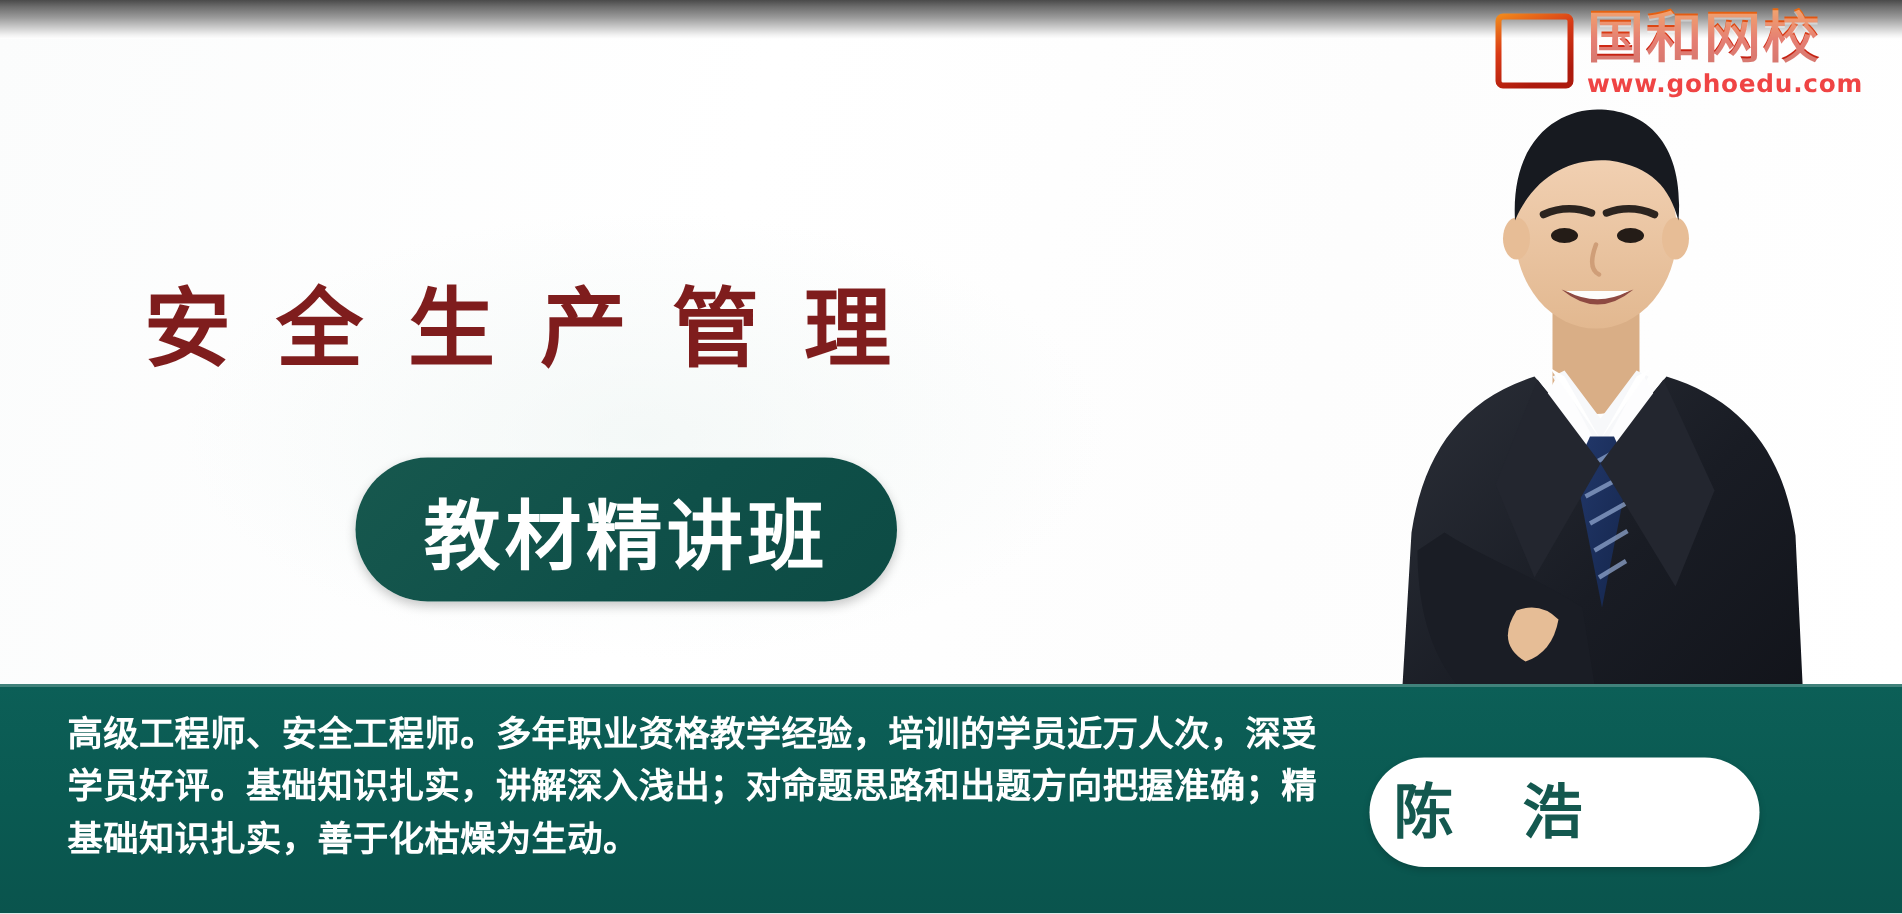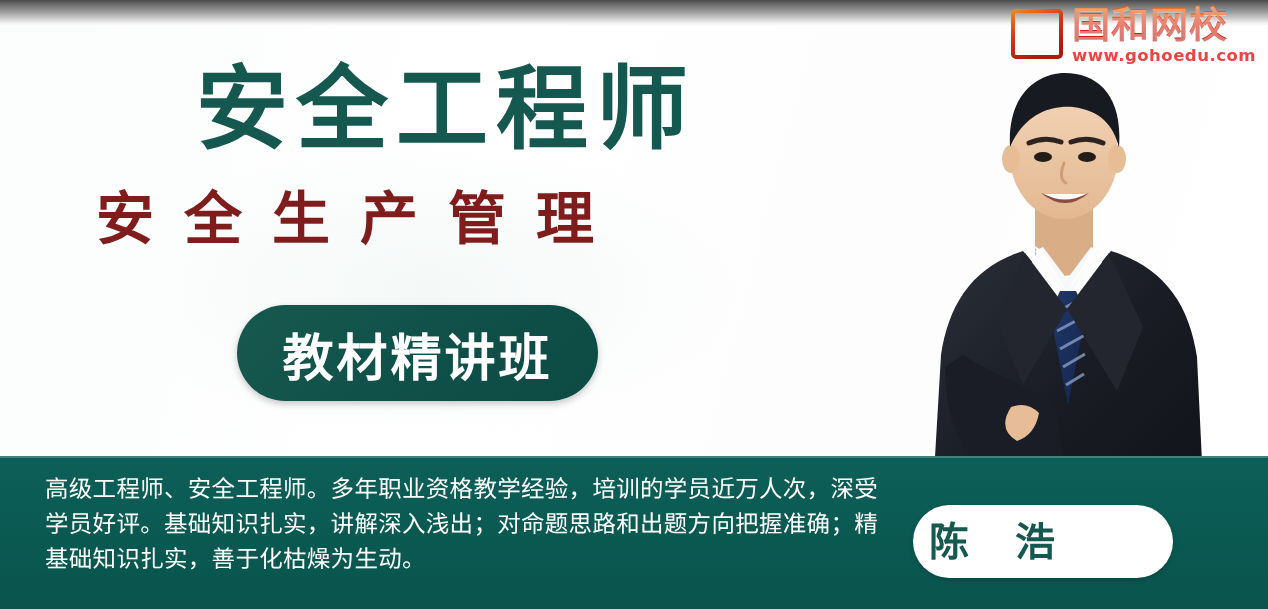--- a/index.html
+++ b/index.html
@@ -49,21 +49,21 @@
     position: absolute;
     left: 120px; top: 140px;
     width: 620px; height: 300px;
     background: radial-gradient(ellipse at center, rgba(235,243,241,.55) 0%, rgba(255,255,255,0) 70%);
     pointer-events: none;
   }
 
   
   .logo {
     position: absolute;
-    right: 12px; top: 5px;
+    right: 26px; top: 5px;
     display: flex;
     align-items: flex-start;
     z-index: 8;
   }
   .logo-mark {
     width: 54px;
     height: 54px;
     margin-right: 8px;
     margin-top: 2px;
     flex: 0 0 auto;
@@ -175,21 +175,21 @@
   }
 
   .bio {
     position: absolute;
     left: 45px;
     top: 16px;
     width: 800px;
     color: #ffffff;
     font-size: 23.5px;
     line-height: 35px;
-    font-weight: 400;
+    font-weight: 700;
     letter-spacing: .3px;
   }
   .bio p { margin: 0; white-space: nowrap; }
 
   
   .nameplate {
     position: absolute;
     left: 913px;
     top: 505px;
     width: 260px;
@@ -243,21 +243,20 @@
           <path d="M41 17 V50"></path>
         </g>
       </svg>
     </span>
     <span class="logo-texts">
       <span class="logo-cn">国和网校</span>
       <span class="logo-url">www.gohoedu.com</span>
     </span>
   </div>
 
-  <div class="headline">安全工程师</div>
 
   <div class="subhead">安全生产管理</div>
 
   <div class="badge">
     <span class="badge-text">教材精讲班</span>
   </div>
 
   <div class="portrait">
     <svg viewBox="0 0 340 480" width="340" height="480" aria-hidden="true">
       <defs>

